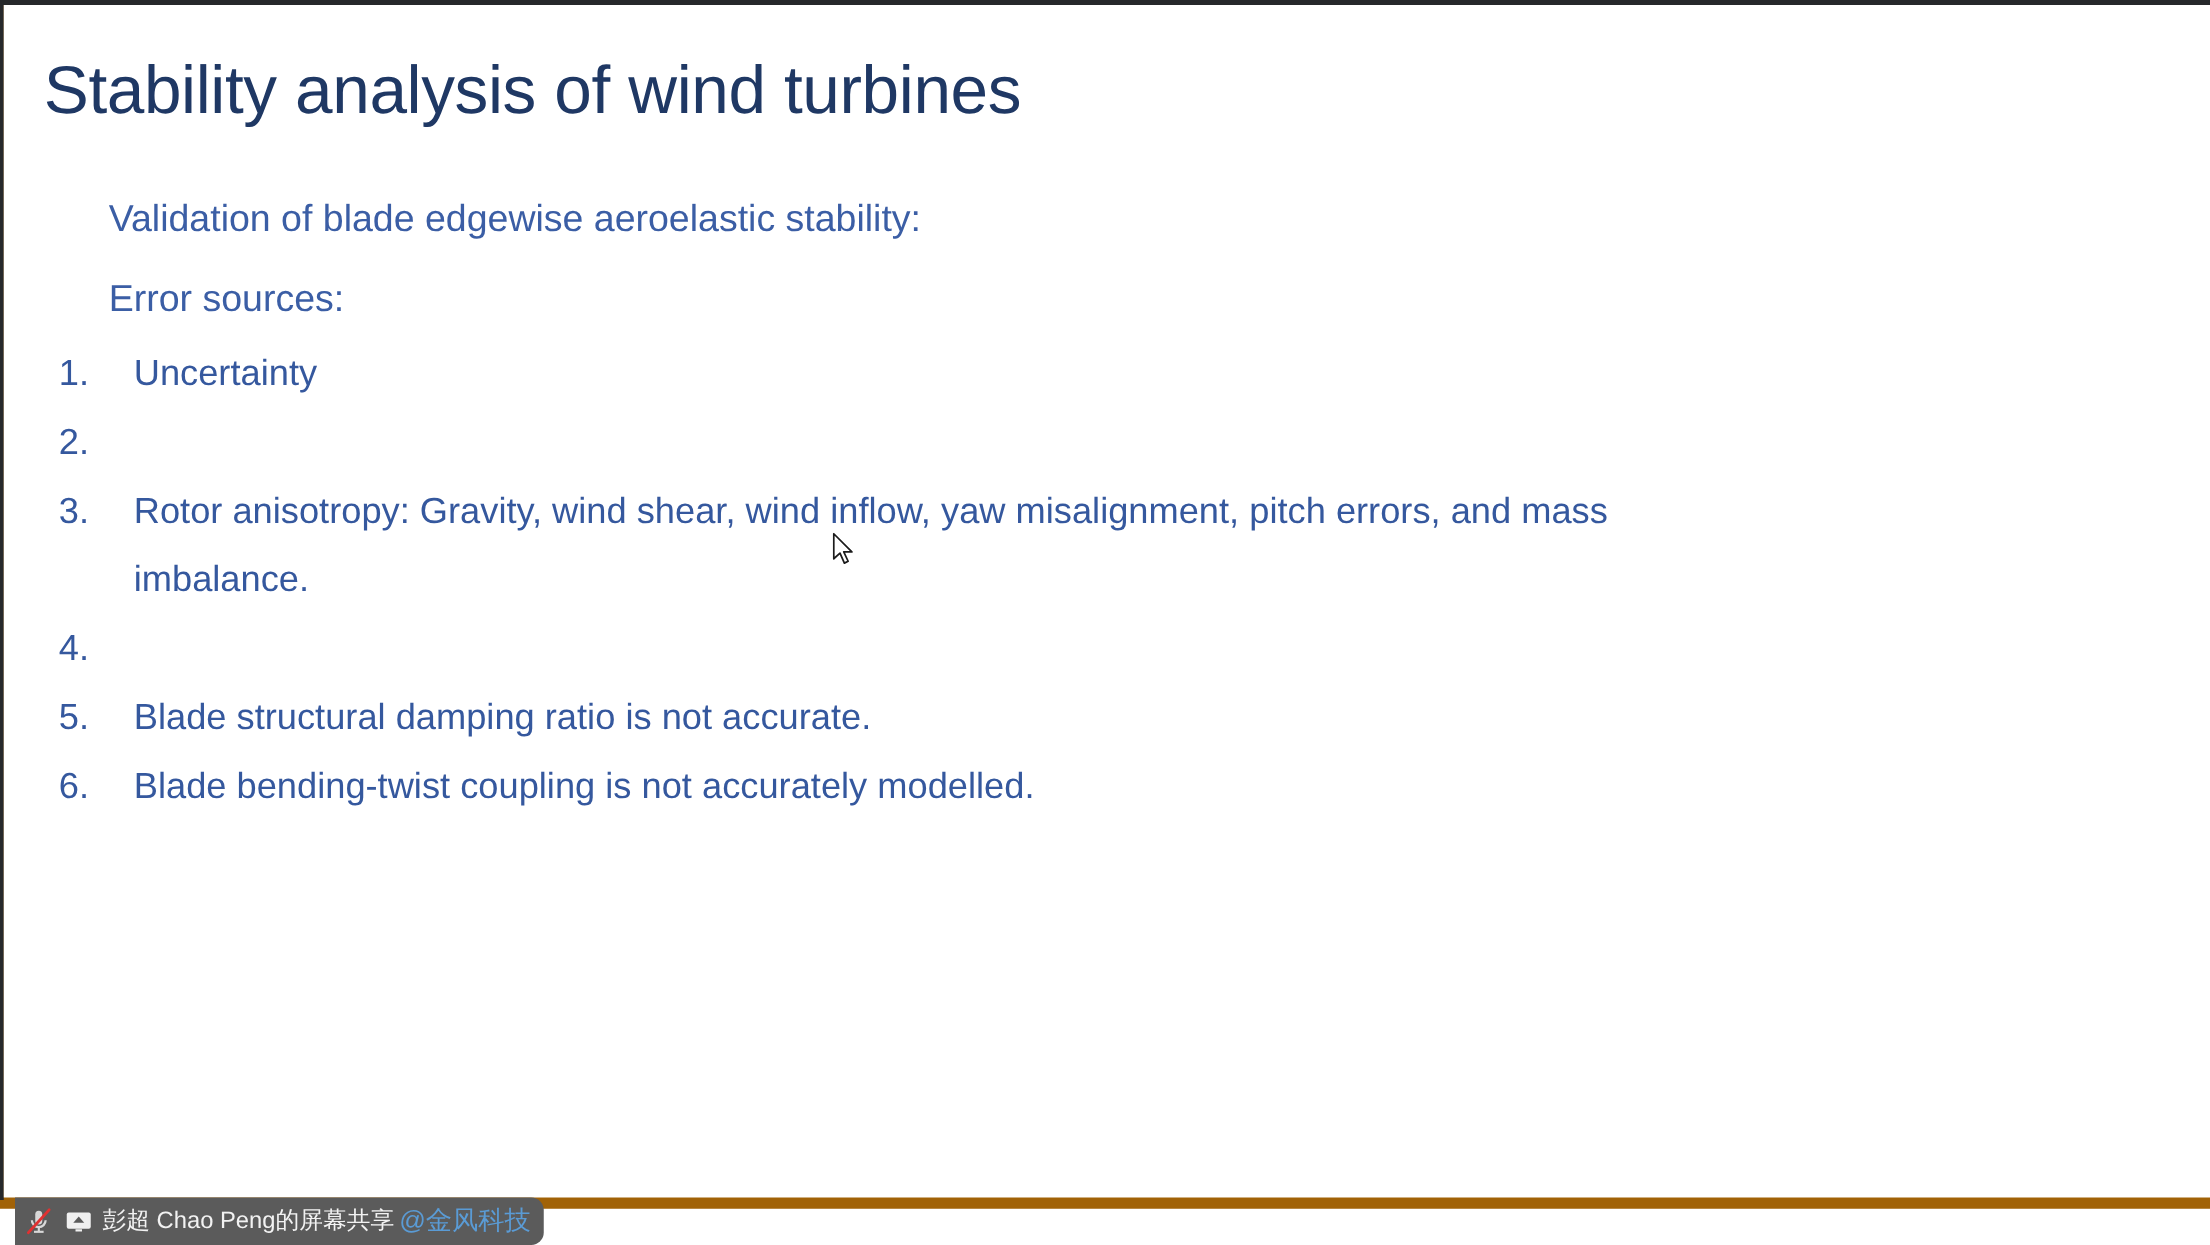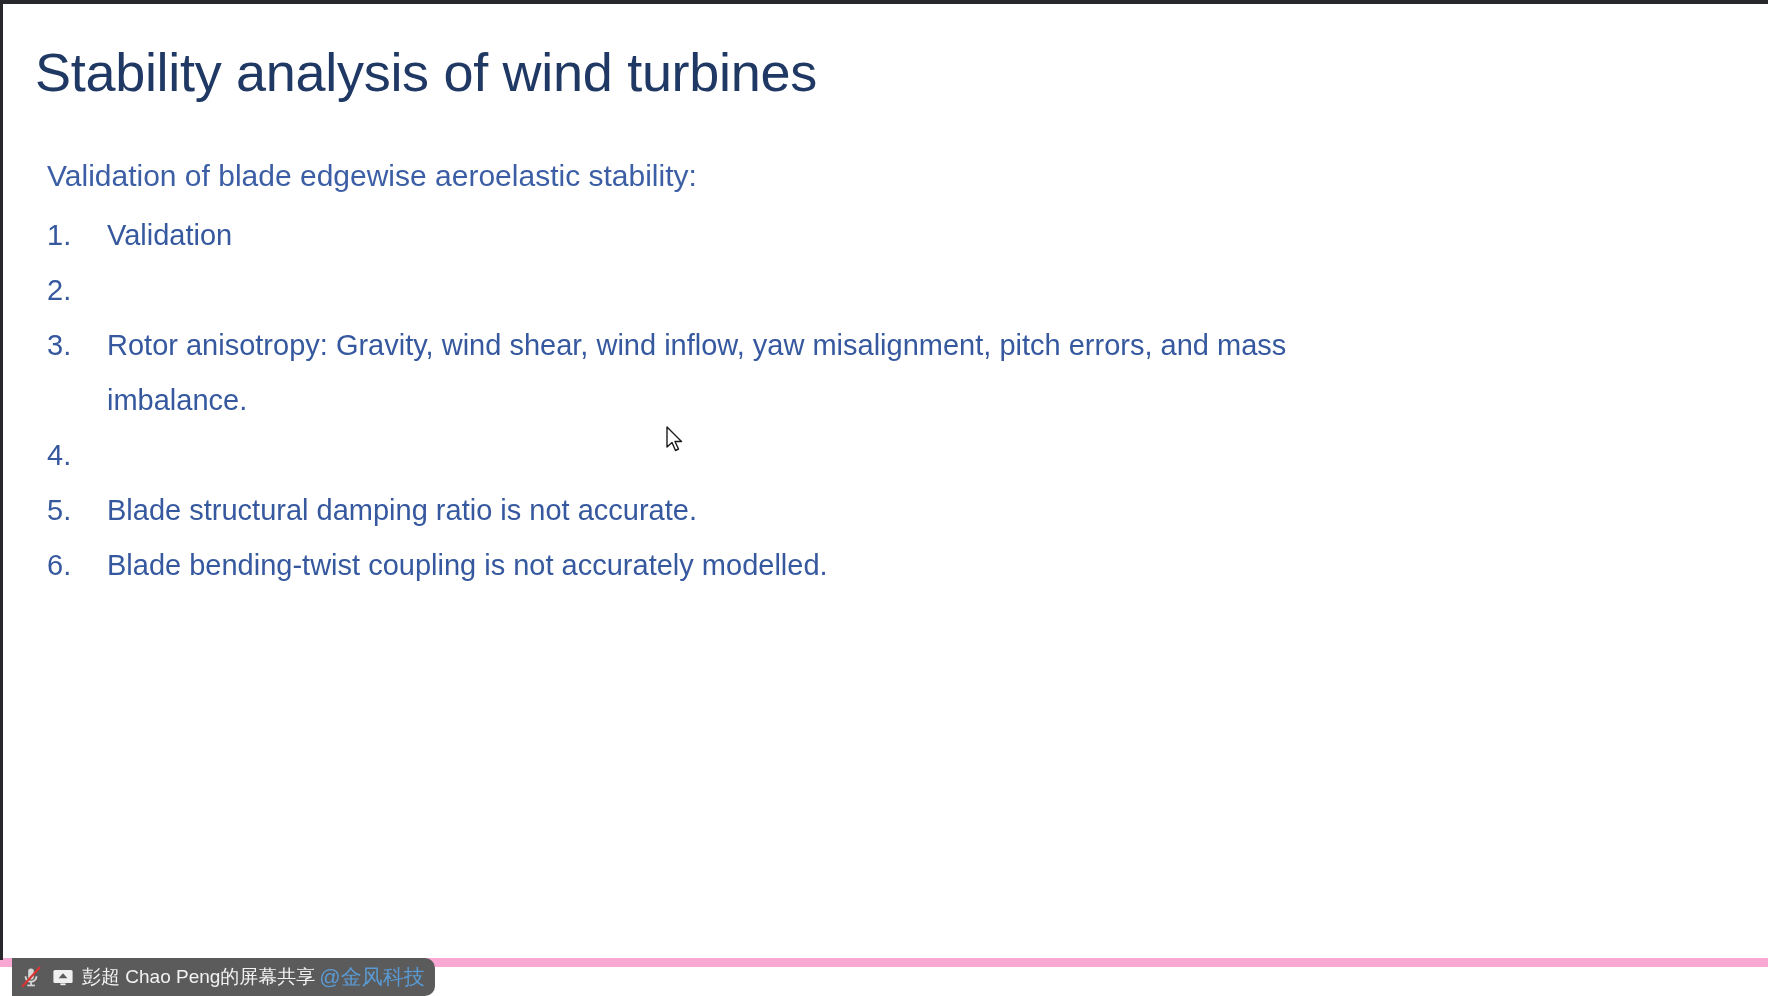--- a/index.html
+++ b/index.html
@@ -14,21 +14,21 @@
     font-family: "Liberation Sans", sans-serif;
     position: relative;
   }
 
   
   #screen-frame {
     position: absolute;
     left: 0; top: 0;
     width: 1768px;
     height: 967px;
-    background: #f9a8d4;
+    background: #a16207;
     box-sizing: border-box;
   }
   #frame-border-top {
     position: absolute;
     left: 0; top: 0;
     width: 1768px; height: 4px;
     background: #26282b;
   }
   #frame-border-left {
     position: absolute;
@@ -63,20 +63,21 @@
     left: 44px;
     top: 140px;
     width: 1650px;
   }
 
   .lead-line {
     font-size: 30px;
     line-height: 64px;
     color: #3b5ea5;
     white-space: nowrap;
+    margin-left: 40px;
   }
 
   ol#error-list {
     margin: 0;
     padding: 0;
     list-style: none;
   }
   ol#error-list li {
     display: flex;
     align-items: flex-start;
@@ -149,25 +150,26 @@
   <div id="frame-border-left"></div>
 
   <div id="slide">
 
     <div id="slide-title">Stability analysis of wind turbines</div>
 
     <div id="body-block">
 
       <div class="lead-line">Validation of blade edgewise aeroelastic stability:</div>
 
+      <div class="lead-line">Error sources:</div>
 
       <ol id="error-list">
         <li>
           <span class="num">1.</span>
-          <span class="txt">Validation</span>
+          <span class="txt">Uncertainty</span>
         </li>
         <li>
           <span class="num">2.</span>
         </li>
         <li>
           <span class="num">3.</span>
           <span class="txt">Rotor anisotropy: Gravity, wind shear, wind inflow, yaw misalignment, pitch errors, and mass imbalance.</span>
         </li>
         <li>
           <span class="num">4.</span>

